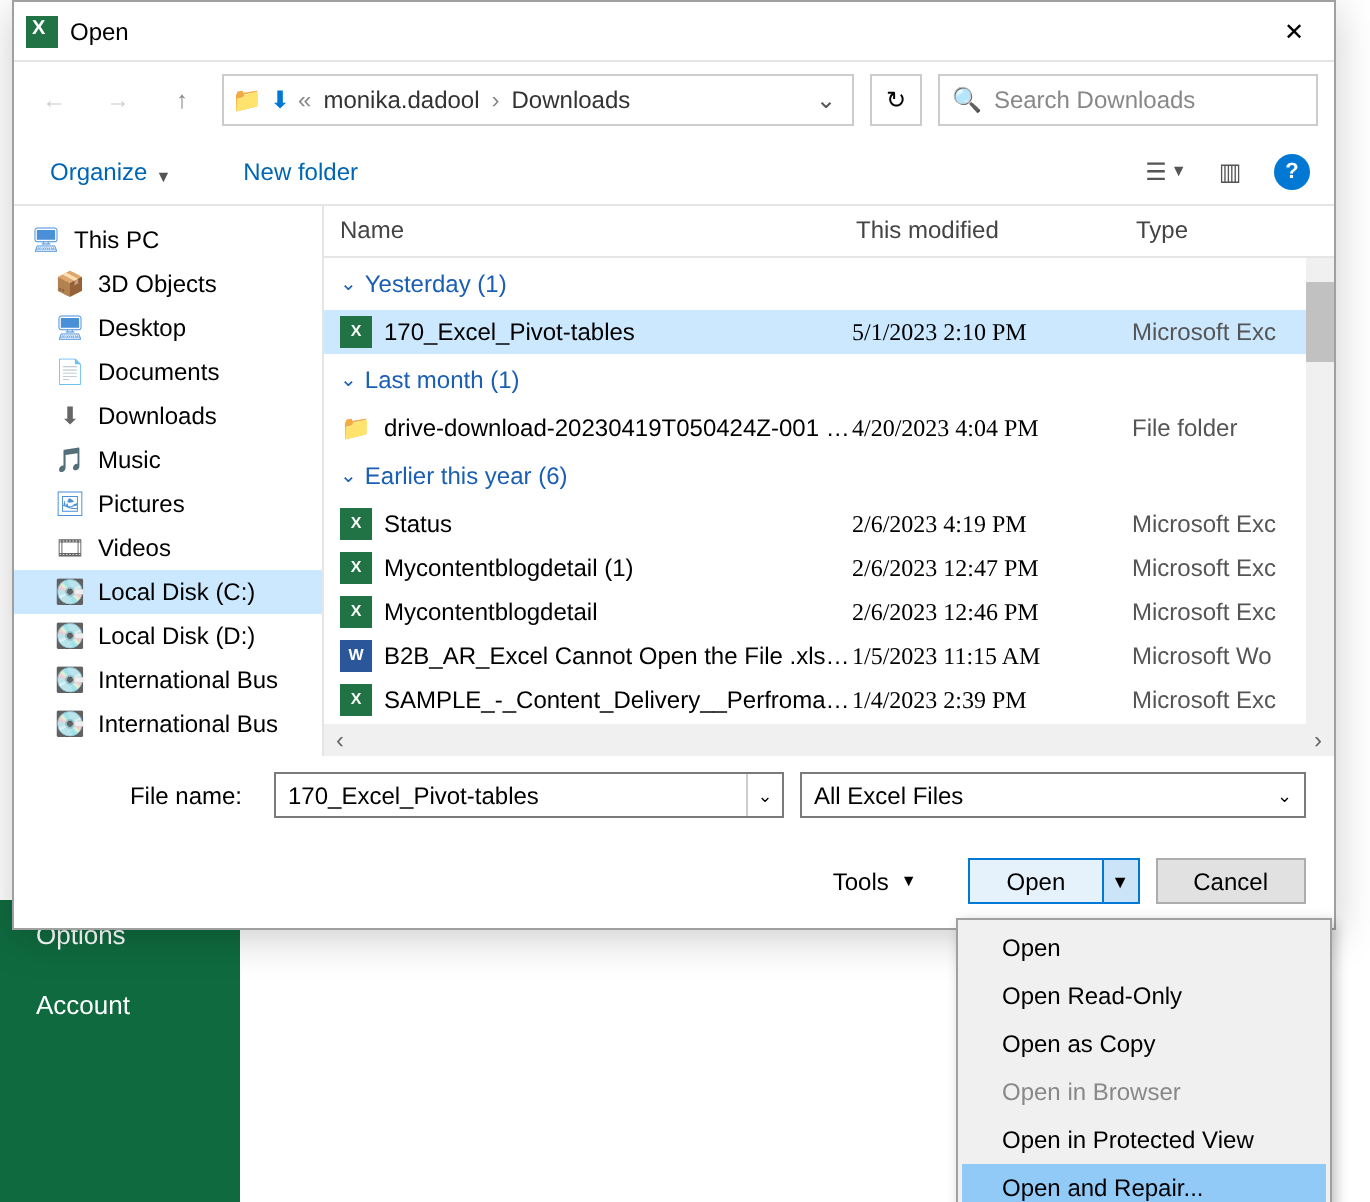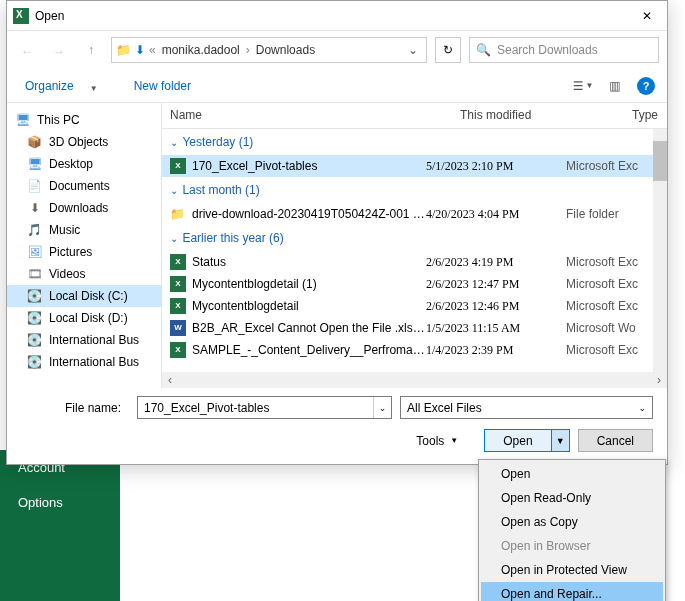--- a/index.html
+++ b/index.html
@@ -24,21 +24,21 @@
 .address .folder-ico { color: #f0b429; }
 .address .crumb { color: #333; padding: 0 2px; text-align: right; }
 .address .sep { color: #888; }
 .address-drop { color: #555; margin-left: auto; padding: 0 4px; }
 .refresh { width: 26px; height: 26px; border: 1px solid #ccc; display: flex; align-items: center; justify-content: center; cursor: pointer; }
 .search { width: 190px; height: 26px; border: 1px solid #ccc; display: flex; align-items: center; padding: 0 6px; gap: 6px; color: #888; }
 .search input { border: none; outline: none; flex: 1; font-size: 12px; color: #333; }
 .search input::placeholder { color: #888; }
 
 .toolbar { display: flex; align-items: center; height: 34px; padding: 0 12px; border-bottom: 1px solid #e5e5e5; }
-.toolbar .tool-link { color: #0066b3; cursor: pointer; padding: 4px 6px; display: flex; align-items: flex-end; gap: 16px; }
+.toolbar .tool-link { color: #0066b3; cursor: pointer; padding: 4px 6px; display: flex; align-items: flex-end; gap: 4px; }
 .toolbar .tool-link .caret { font-size: 8px; color: #555; }
 .toolbar-spacer { flex: 1; }
 .view-btn { width: 28px; height: 24px; display: flex; align-items: center; justify-content: center; cursor: pointer; margin-left: 4px; color: #555; }
 .help-btn { width: 18px; height: 18px; border-radius: 50%; background: #0078d4; color: #fff; display: flex; align-items: center; justify-content: center; font-weight: bold; font-size: 11px; margin-left: 8px; cursor: pointer; }
 
 .body { flex: 1; display: flex; min-height: 0; }
 .tree { width: 155px; border-right: 1px solid #e5e5e5; overflow: hidden; padding: 6px 0; }
 .tree-item { display: flex; align-items: center; gap: 6px; padding: 3px 6px 3px 20px; cursor: pointer; white-space: nowrap; }
 .tree-item.root { padding-left: 8px; }
 .tree-item.selected { background: #cce8ff; }
@@ -47,21 +47,21 @@
 .ico-3d { color: #0099cc; }
 .ico-desktop { color: #4a90d9; }
 .ico-docs { color: #666; }
 .ico-downloads { color: #666; }
 .ico-music { color: #4a90d9; }
 .ico-pictures { color: #4a90d9; }
 .ico-videos { color: #666; }
 .ico-disk { color: #888; }
 
 .filepane { flex: 1; display: flex; flex-direction: column; min-width: 0; }
-.file-header { display: flex; height: 26px; border-bottom: 1px solid #e5e5e5; color: #444; gap: 32px; }
+.file-header { display: flex; height: 26px; border-bottom: 1px solid #e5e5e5; color: #444; }
 .file-header .col { padding: 5px 8px; border-right: 1px solid transparent; }
 .col-name { flex: 0 0 258px; }
 .col-date { flex: 0 0 140px; }
 .col-type { flex: 1; }
 .file-body { flex: 1; overflow: hidden; position: relative; }
 .file-scroll { position: absolute; right: 0; top: 0; width: 14px; height: 100%; background: #f0f0f0; }
 .file-scroll-thumb { position: absolute; right: 0; top: 12px; width: 14px; height: 40px; background: #c1c1c1; }
 .group-head { display: flex; align-items: center; padding: 6px 8px; color: #1a5fb4; gap: 4px; cursor: pointer; }
 .group-head .chev { font-size: 10px; }
 .file-row { display: flex; align-items: center; height: 22px; padding-left: 8px; cursor: pointer; }
@@ -72,21 +72,21 @@
 .file-row .ftype { flex: 1; color: #555; white-space: nowrap; overflow: hidden; }
 .ico-xlsx { background: #217346; color: #fff; font-size: 8px; font-weight: bold; line-height: 16px; text-align: center; }
 .ico-folder { color: #f0b429; }
 .ico-docx { background: #2b579a; color: #fff; font-size: 8px; font-weight: bold; line-height: 16px; text-align: center; }
 
 .hscroll { height: 16px; background: #f0f0f0; display: flex; align-items: center; }
 .hscroll .arrow { width: 16px; height: 16px; display: flex; align-items: center; justify-content: center; color: #666; cursor: pointer; }
 .hscroll .track { flex: 1; }
 
 .footer { padding: 8px 14px 12px; }
-.footer-row { display: flex; align-items: center; gap: 8px; margin-bottom: 10px; }
+.footer-row { display: flex; align-items: center; gap: 8px; margin-bottom: 20px; }
 .footer-row .label { width: 108px; text-align: right; padding-right: 8px; }
 .filename-input { flex: 0 0 255px; display: flex; border: 1px solid #7a7a7a; height: 23px; }
 .filename-input input { border: none; outline: none; flex: 1; padding: 0 6px; font-size: 12px; }
 .filename-input .drop { width: 18px; display: flex; align-items: center; justify-content: center; border-left: 1px solid #ccc; cursor: pointer; font-size: 9px; }
 .filter { flex: 1; display: flex; border: 1px solid #7a7a7a; height: 23px; align-items: center; padding: 0 6px; justify-content: space-between; cursor: pointer; }
 .footer-row2 { display: flex; align-items: center; justify-content: flex-end; gap: 8px; }
 .tools-link { display: flex; align-items: center; gap: 6px; padding: 2px 6px; cursor: pointer; margin-right: 12px; margin-left: 40px; }
 .btn { height: 23px; border: 1px solid #adadad; padding: 0 18px; display: flex; align-items: center; justify-content: center; cursor: pointer; background: #e1e1e1; }
 .btn-split { display: flex; height: 23px; }
 .btn-split .main { border: 1px solid #0078d4; background: #e5f1fb; padding: 0 18px; display: flex; align-items: center; cursor: pointer; }
@@ -95,22 +95,22 @@
 .dropdown { position: absolute; left: 478px; top: 459px; width: 188px; background: #f0f0f0; border: 1px solid #a0a0a0; box-shadow: 2px 2px 6px rgba(0,0,0,.25); padding: 2px; }
 .dropdown-item { padding: 5px 20px; cursor: pointer; }
 .dropdown-item.disabled { color: #888; cursor: default; }
 .dropdown-item.highlight { background: #91c9f7; }
 </style>
 </head>
 <body>
 
 <div class="excel-bg">
   <div class="excel-sidebar">
+    <div class="excel-sidebar-item">Options</div>
     <div class="excel-sidebar-item">Account</div>
-    <div class="excel-sidebar-item">Options</div>
   </div>
 </div>
 
 <div class="dialog">
 
   <div class="titlebar">
     <div class="app-icon"></div>
     <div class="title">Open</div>
     <div class="close">
       <span>✕</span>

